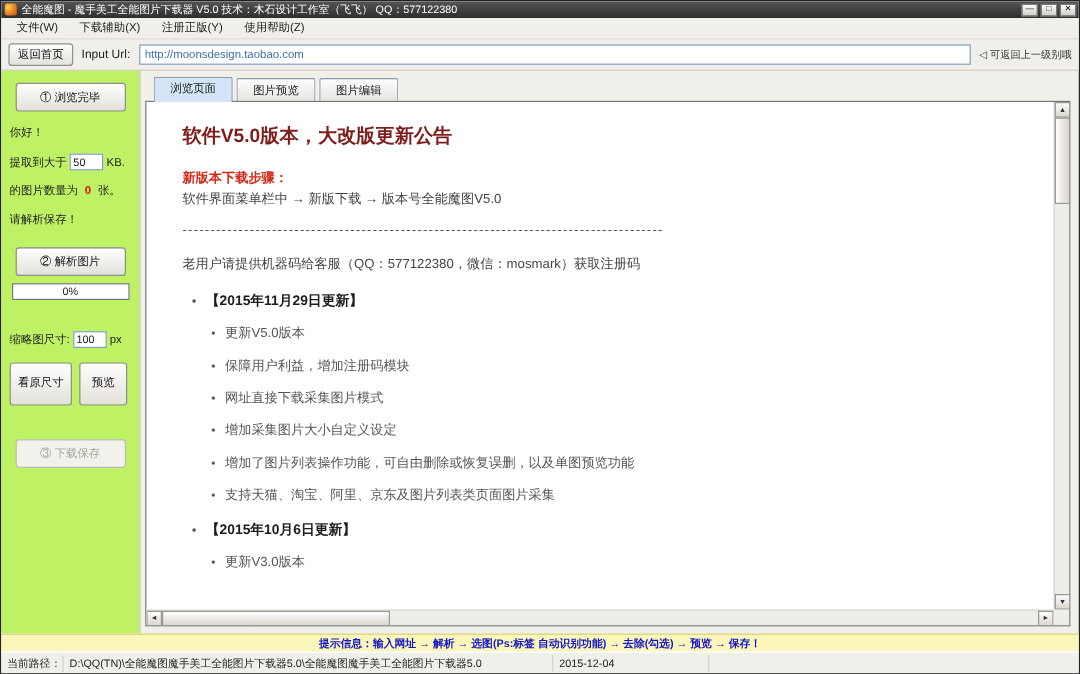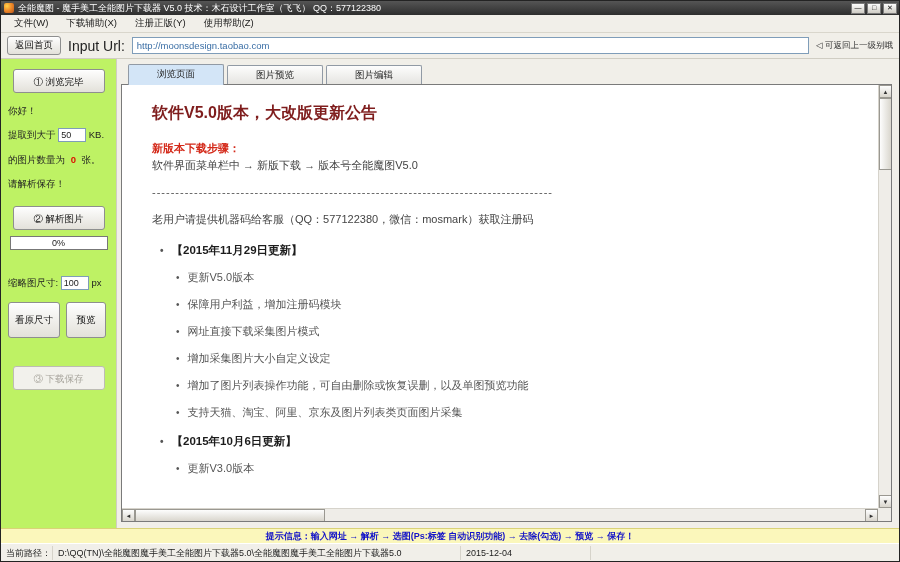--- a/index.html
+++ b/index.html
@@ -48,21 +48,21 @@
     background: #f1efe9; border-bottom: 1px solid #d0cdc3;
     display: flex; align-items: center; gap: 7px; padding: 0 6px;
   }
   .btn3d {
     background: linear-gradient(#fefefe, #e3e1da);
     border: 1px solid #8e8f8f; border-radius: 3px;
     font-size: 9.5px; color: #111; text-align: center;
     box-shadow: inset 0 1px 0 #fff;
   }
   .home-btn { padding: 2px 7px; flex: 0 0 auto; }
-  .url-label { font-size: 14px; color: #222; flex: 0 0 auto; }
+  .url-label { font-size: 10px; color: #222; flex: 0 0 auto; }
   .url-input {
     flex: 1; height: 17px; border: 1px solid #7f9db9; background: #fff;
     font-size: 9.5px; color: #3a6ea5; padding: 1px 4px;
     font-family: "Liberation Sans", "DejaVu Sans", sans-serif;
   }
   .back-hint { font-size: 8.5px; color: #333; flex: 0 0 auto; white-space: nowrap; }
   
   .main { flex: 1; display: flex; min-height: 0; }
   .sidebar {
     width: 116px; flex: 0 0 116px;
@@ -90,21 +90,21 @@
   .small-btn.w1 { width: 52px; }
   .small-btn.w2 { width: 40px; }
   .side-btn.disabled {
     margin-top: 28px;
     background: #f2f1ec; color: #a7a49c; border-color: #bdbcb4; box-shadow: none;
   }
   
   .content { flex: 1; display: flex; flex-direction: column; padding: 4px 7px 6px 4px; min-width: 0; }
   .tabstrip { display: flex; padding-left: 7px; flex: 0 0 20px; align-items: flex-end; }
   .tab {
-    font-size: 9.5px; color: #222; padding: 3px 28px 3px;
+    font-size: 9.5px; color: #222; padding: 3px 13px 3px;
     border: 1px solid #919aa5; border-bottom: none;
     background: linear-gradient(#fdfdfd, #e4e3df);
     border-radius: 2px 2px 0 0; margin-right: 3px; position: relative; top: 1px;
   }
   .tab.active { background: #d3e5f7; padding-bottom: 4px; top: 1px; z-index: 2; }
   .browser {
     flex: 1; border: 1px solid #7a7a7a; background: #fff;
     position: relative; overflow: hidden; min-height: 0;
   }
   .page {

